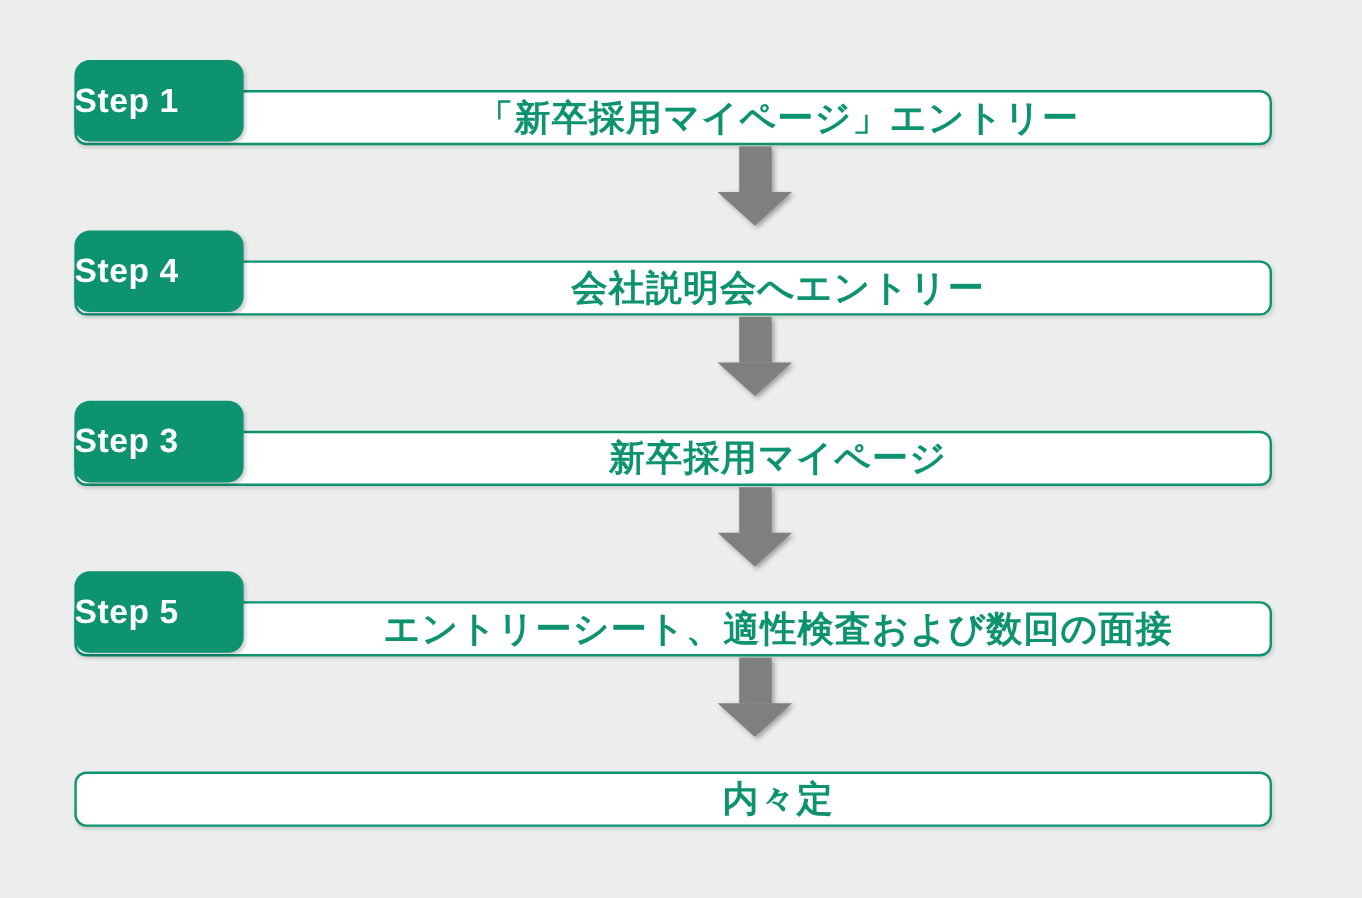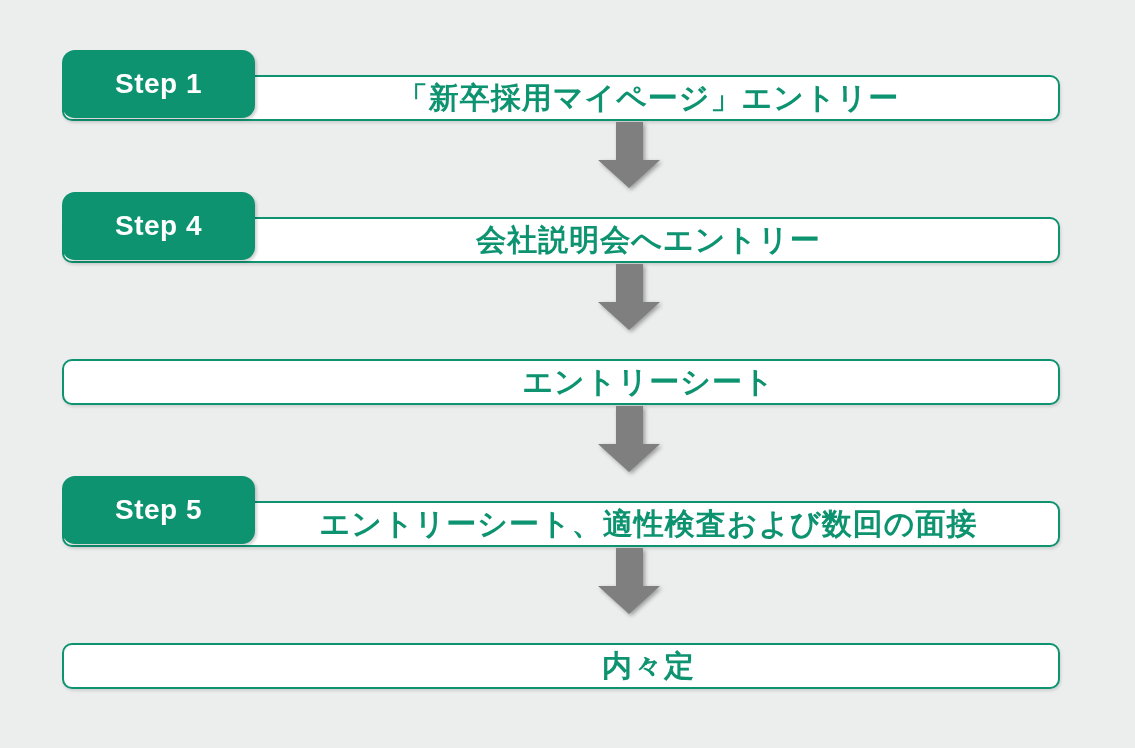--- a/index.html
+++ b/index.html
@@ -40,26 +40,26 @@
     text-align:center;
     color:var(--green);
     font-weight:bold;
     font-size:30px;
     letter-spacing:1px;
     white-space:nowrap;
   }
   .badge{
     position:absolute;
     left:0;top:3px;bottom:3px;
-    width:193px;
+    width:141px;
     background:var(--green);
     border-radius:13px;
     display:flex;
     align-items:center;
-    justify-content:center;
+    justify-content:flex-start;
     z-index:2;
     box-shadow:2px 2px 3px rgba(0,0,0,0.18);
   }
   .badge-label{
     color:#ffffff;
     font-weight:bold;
     font-size:28px;
     letter-spacing:0.5px;
   }
   .arrow-gap{
@@ -121,21 +121,24 @@
 
   <div class="arrow-gap">
     <div class="arrow">
       <div class="arrow-stem"></div>
       <div class="arrow-head"></div>
     </div>
   </div>
 
   <div class="row">
     <div class="box">
-      <span class="box-label">エントリーシート</span>
+      <span class="box-label">新卒採用マイページ</span>
+    </div>
+    <div class="badge">
+      <span class="badge-label">Step 3</span>
     </div>
   </div>
 
   <div class="arrow-gap">
     <div class="arrow">
       <div class="arrow-stem"></div>
       <div class="arrow-head"></div>
     </div>
   </div>
 

